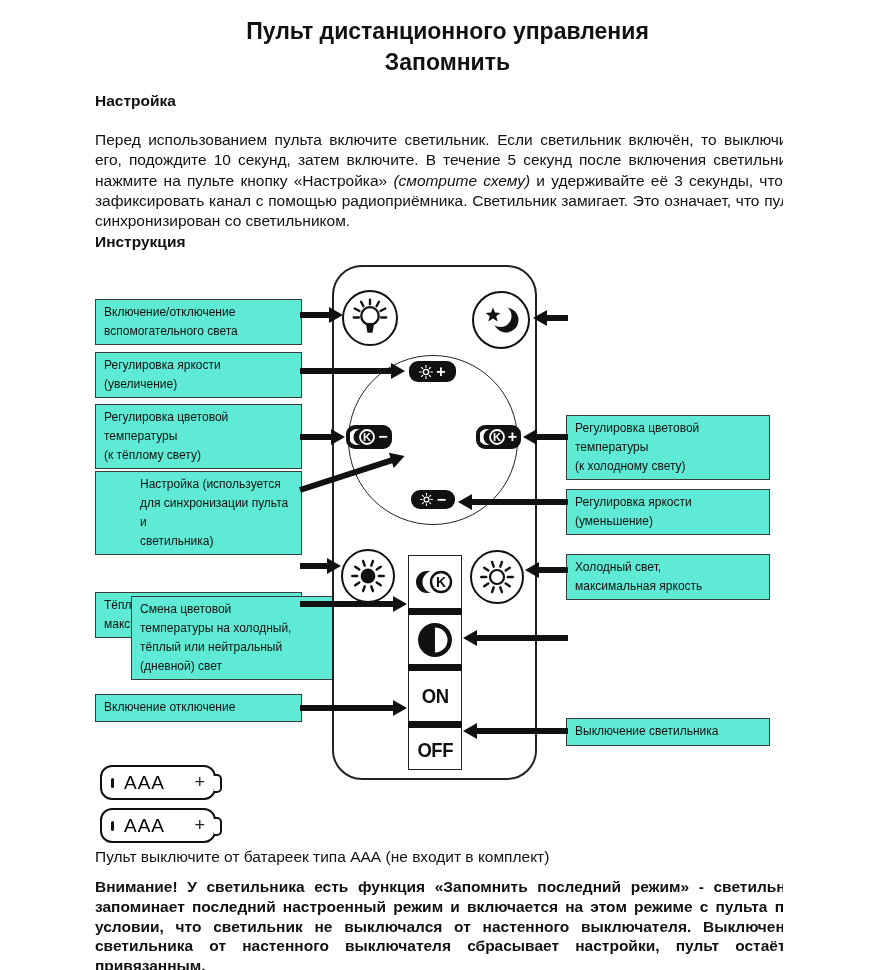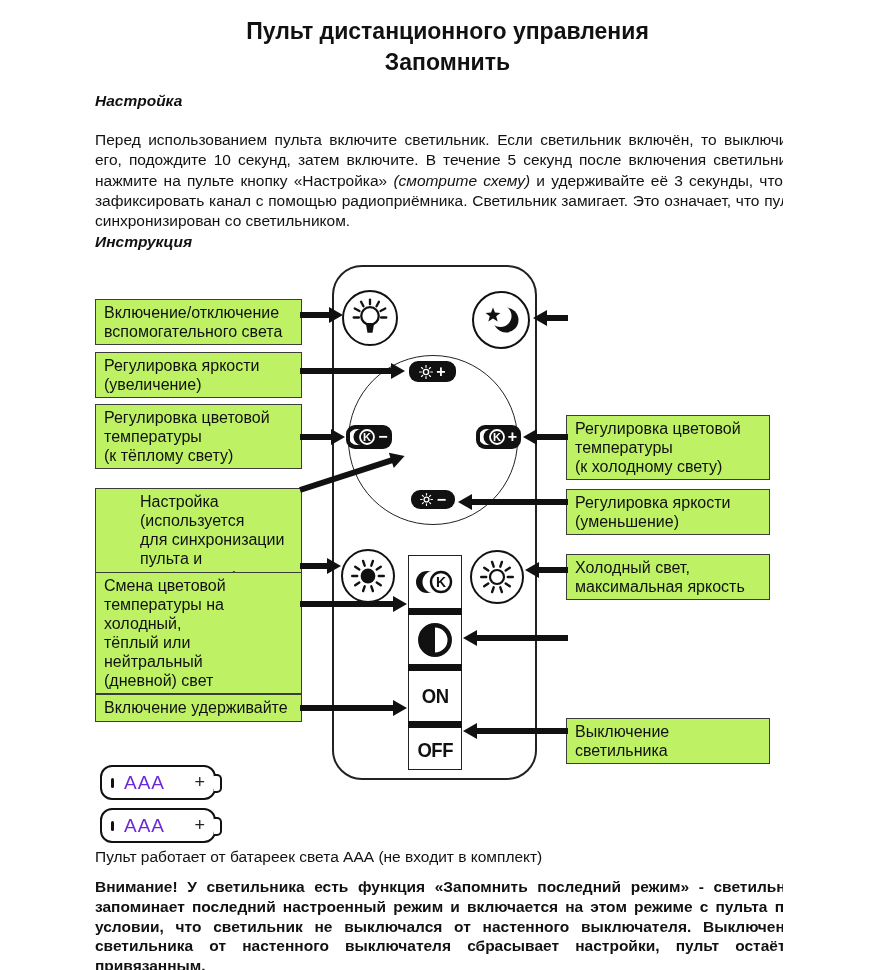--- a/index.html
+++ b/index.html
@@ -1,23 +1,23 @@
 <!DOCTYPE html>
 <html><head>
 <meta charset="utf-8">
 <style>
   html,body{margin:0;padding:0;background:#fff;}
   .page{position:relative;width:783px;height:970px;background:#ffffff;color:#111;
         font-family:"Liberation Sans",sans-serif;overflow:hidden;}
   .abs{position:absolute;}
   .title{left:0;top:16px;width:895px;text-align:center;font-size:23px;font-weight:bold;line-height:31px;}
-  .heading{left:95px;font-size:15.5px;font-weight:bold;font-style:italic;}
+  .heading{left:95px;font-size:15.5px;font-weight:bold;}
   .para{left:95px;width:708px;font-size:15.5px;line-height:20.3px;text-align:justify;}
   .para-bold{font-weight:bold;line-height:19.8px;}
-  .callout{border:1.5px solid #3c3c3c;background:#bef264;font-size:16px;line-height:19px;
+  .callout{border:1.5px solid #3c3c3c;background:#5eead4;font-size:12px;line-height:19px;
            padding:3px 8px;white-space:pre-line;box-sizing:border-box;}
   .callout.left{left:95px;width:207px;}
   .callout.right{left:566px;width:204px;}
   
   .shaft{position:absolute;height:6px;background:#111;}
   .head-r{position:absolute;width:0;height:0;border-top:8px solid transparent;
           border-bottom:8px solid transparent;border-left:14px solid #111;}
   .head-l{position:absolute;width:0;height:0;border-top:8px solid transparent;
           border-bottom:8px solid transparent;border-right:14px solid #111;}
   .arrow-rot{position:absolute;left:300px;top:482px;width:110px;height:16px;
@@ -37,21 +37,21 @@
                 justify-content:center;box-sizing:border-box;}
   .setup-text{font-size:12.5px;font-weight:bold;letter-spacing:.3px;margin-top:-1px;}
   .col{left:408px;top:555px;width:54px;height:215px;border:1.6px solid #222;background:#fff;box-sizing:border-box;}
   .col-cell{position:absolute;left:0;width:100%;display:flex;align-items:center;justify-content:center;}
   .col-sep{position:absolute;left:-1px;width:calc(100% + 2px);height:7px;background:#111;}
   .onoff{font-size:21px;font-weight:bold;transform:scaleX(.88);letter-spacing:-.5px;}
   
   .battery{left:100px;width:116px;height:35px;border:2.5px solid #111;border-radius:12px;
            background:#fff;display:flex;align-items:center;box-sizing:border-box;}
   .battery .minus-bar{width:3px;height:10px;background:#111;border-radius:2px;margin:0 10px 0 9px;}
-  .battery .aaa{font-size:19px;letter-spacing:1px;color:#6d28d9;}
+  .battery .aaa{font-size:19px;letter-spacing:1px;color:#000000;}
   .battery .plus{margin-left:auto;margin-right:9px;font-size:18px;color:#222;}
   .battery .nub{position:absolute;right:-8px;top:7px;width:6px;height:15px;
                 border:2.5px solid #111;border-left:none;border-radius:0 5px 5px 0;background:#fff;}
   .note{left:95px;font-size:15.5px;}
 </style>
 </head>
 <body>
 
 <div class="page">
 
@@ -65,30 +65,30 @@
 
   <div class="abs heading" style="top:233px;">Инструкция</div>
 
   <div class="abs callout left" style="top:299px;min-height:41px;">Включение/отключение
 вспомогательного света</div>
   <div class="abs callout left" style="top:352px;min-height:41px;">Регулировка яркости
 (увеличение)</div>
   <div class="abs callout left" style="top:404px;min-height:60px;">Регулировка цветовой
 температуры
 (к тёплому свету)</div>
-  <div class="abs callout left" style="top:488px;min-height:60px;padding-left:44px;">Настройка (используется
+  <div class="abs callout left" style="top:471px;min-height:60px;padding-left:44px;">Настройка (используется
 для синхронизации пульта и
 светильника)</div>
   <div class="abs callout left" style="top:544px;min-height:41px;margin-top:48px;">Тёплый свет,
 максимальная яркость</div>
-  <div class="abs callout left" style="top:572px;min-height:79px;">Смена цветовой
+  <div class="abs callout left" style="top:596px;min-height:79px;margin-left:36px;">Смена цветовой
 температуры на холодный,
 тёплый или нейтральный
 (дневной) свет</div>
-  <div class="abs callout left" style="top:694px;min-height:28px;">Включение удерживайте</div>
+  <div class="abs callout left" style="top:694px;min-height:28px;">Включение отключение</div>
 
   <div class="abs callout right" style="top:415px;min-height:60px;">Регулировка цветовой
 температуры
 (к холодному свету)</div>
   <div class="abs callout right" style="top:489px;min-height:41px;">Регулировка яркости
 (уменьшение)</div>
   <div class="abs callout right" style="top:554px;min-height:41px;">Холодный свет,
 максимальная яркость</div>
   <div class="abs callout right" style="top:718px;min-height:28px;">Выключение светильника</div>
 
@@ -295,17 +295,17 @@
     <span class="aaa">AAA</span>
     <span class="plus">+</span>
     <div class="nub"></div>
   </div>
   <div class="abs battery" style="top:808px;">
     <div class="minus-bar"></div>
     <span class="aaa">AAA</span>
     <span class="plus">+</span>
     <div class="nub"></div>
   </div>
-  <div class="abs note" style="top:848px;">Пульт работает от батареек света ААА (не входит в комплект)</div>
+  <div class="abs note" style="top:848px;">Пульт выключите от батареек типа ААА (не входит в комплект)</div>
 
   <div class="abs para para-bold" style="top:877px;">Внимание! У светильника есть функция «Запомнить последний режим» - светильник запоминает последний настроенный режим и включается на этом режиме с пульта при условии, что светильник не выключался от настенного выключателя. Выключение светильника от настенного выключателя сбрасывает настройки, пульт остаётся привязанным.</div>
 
 </div>
 
 </body></html>

